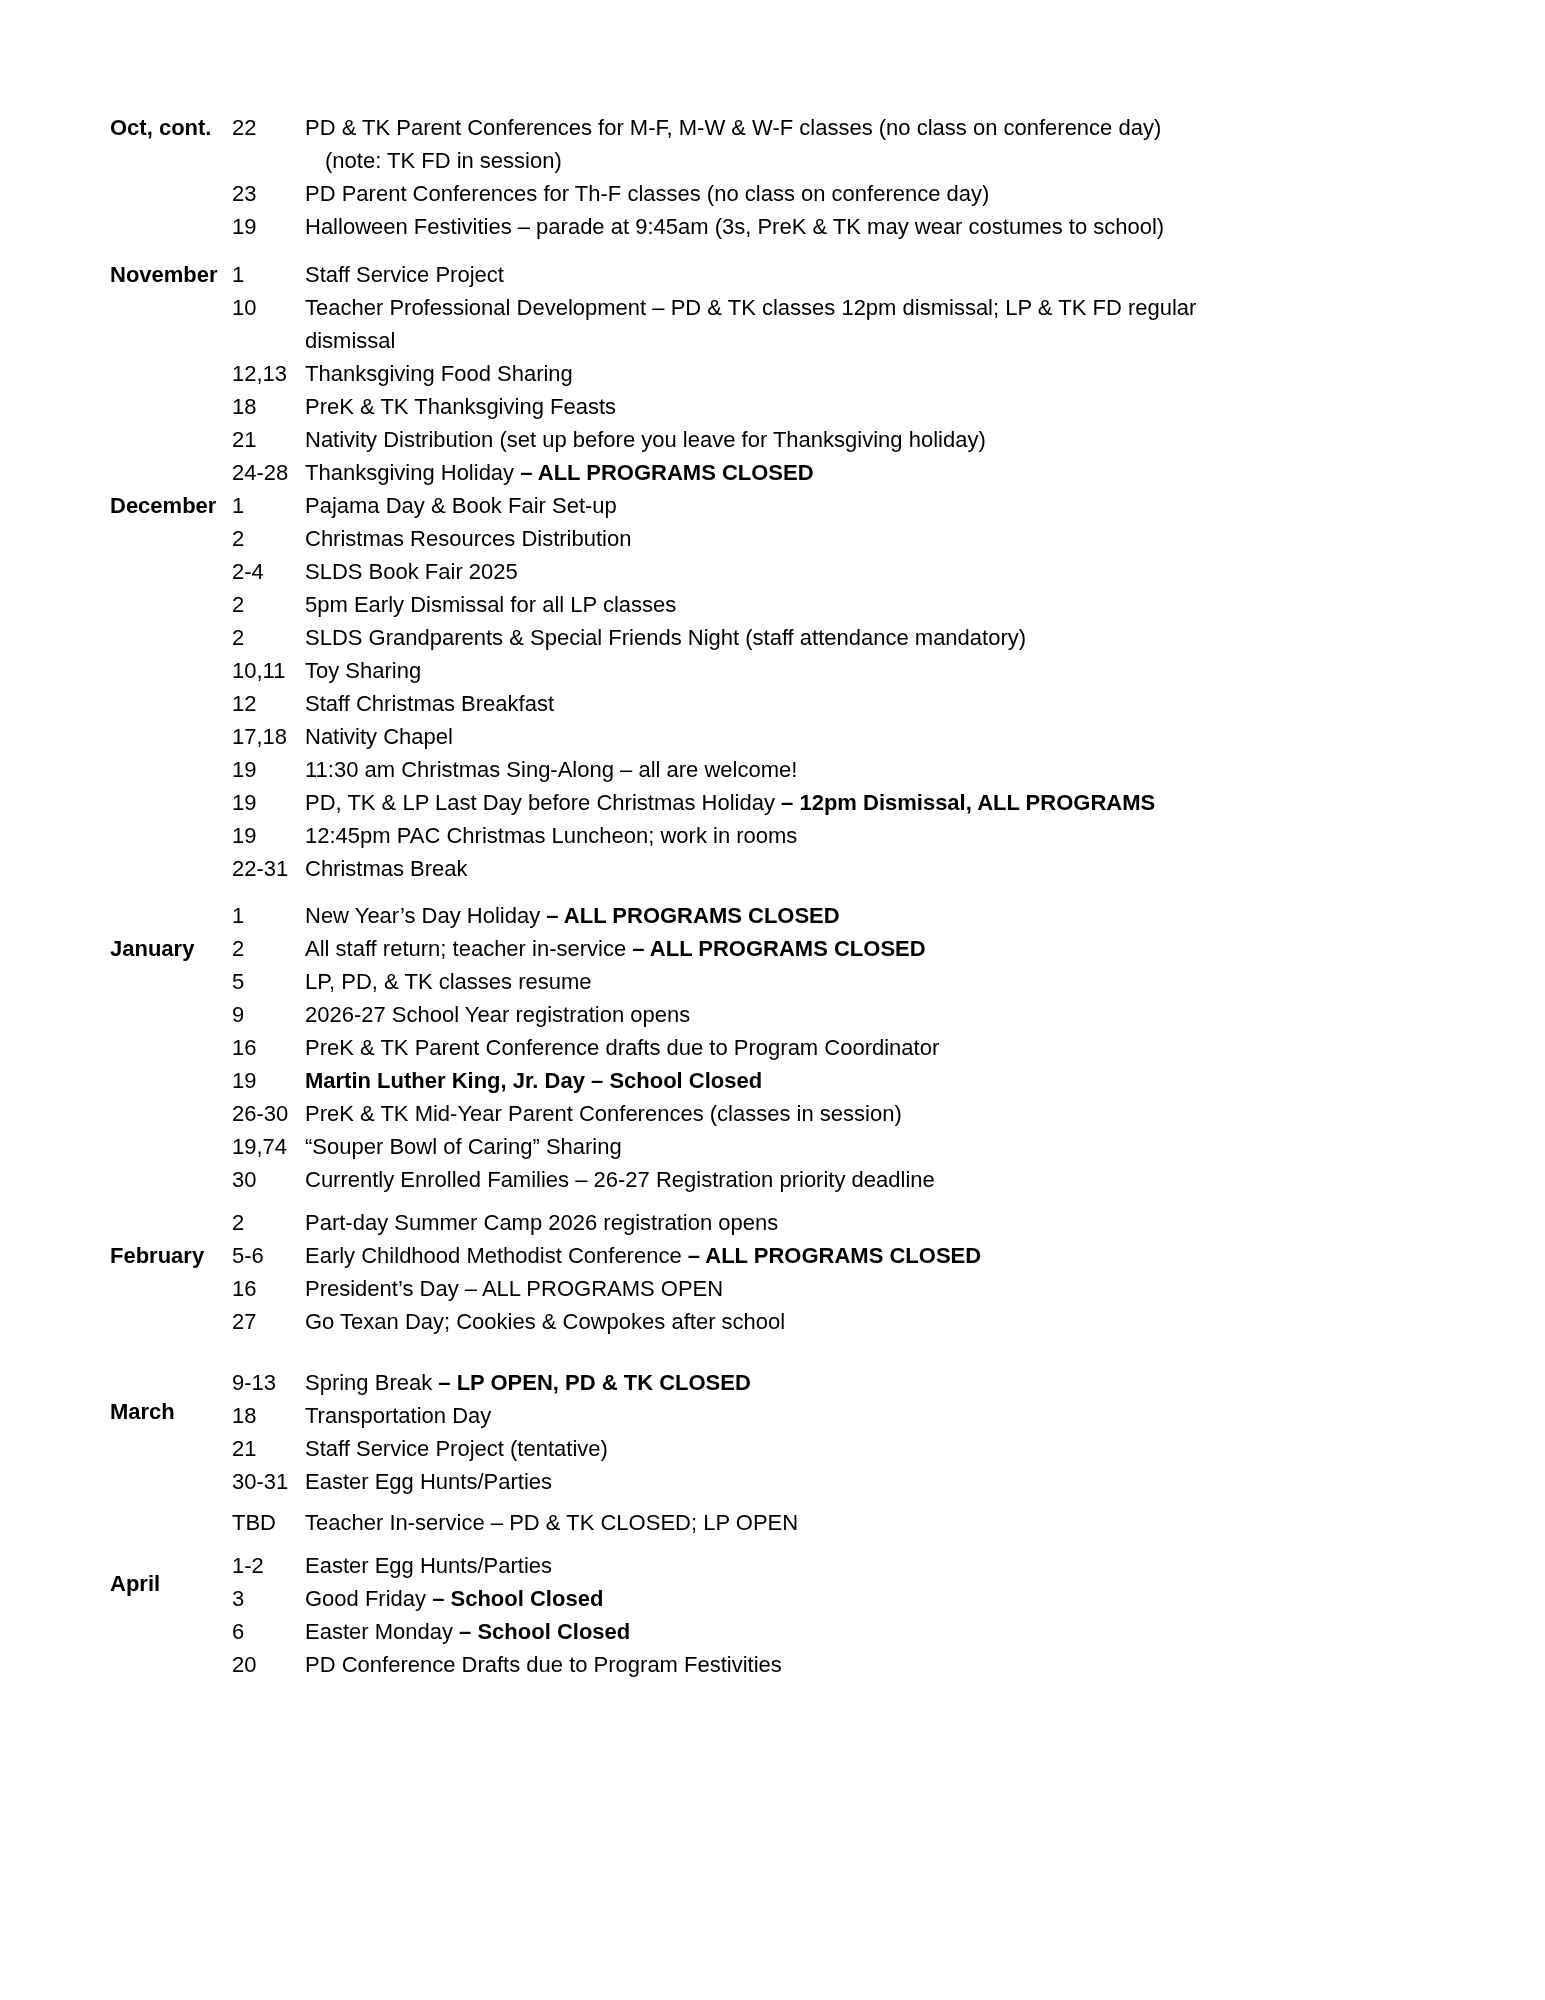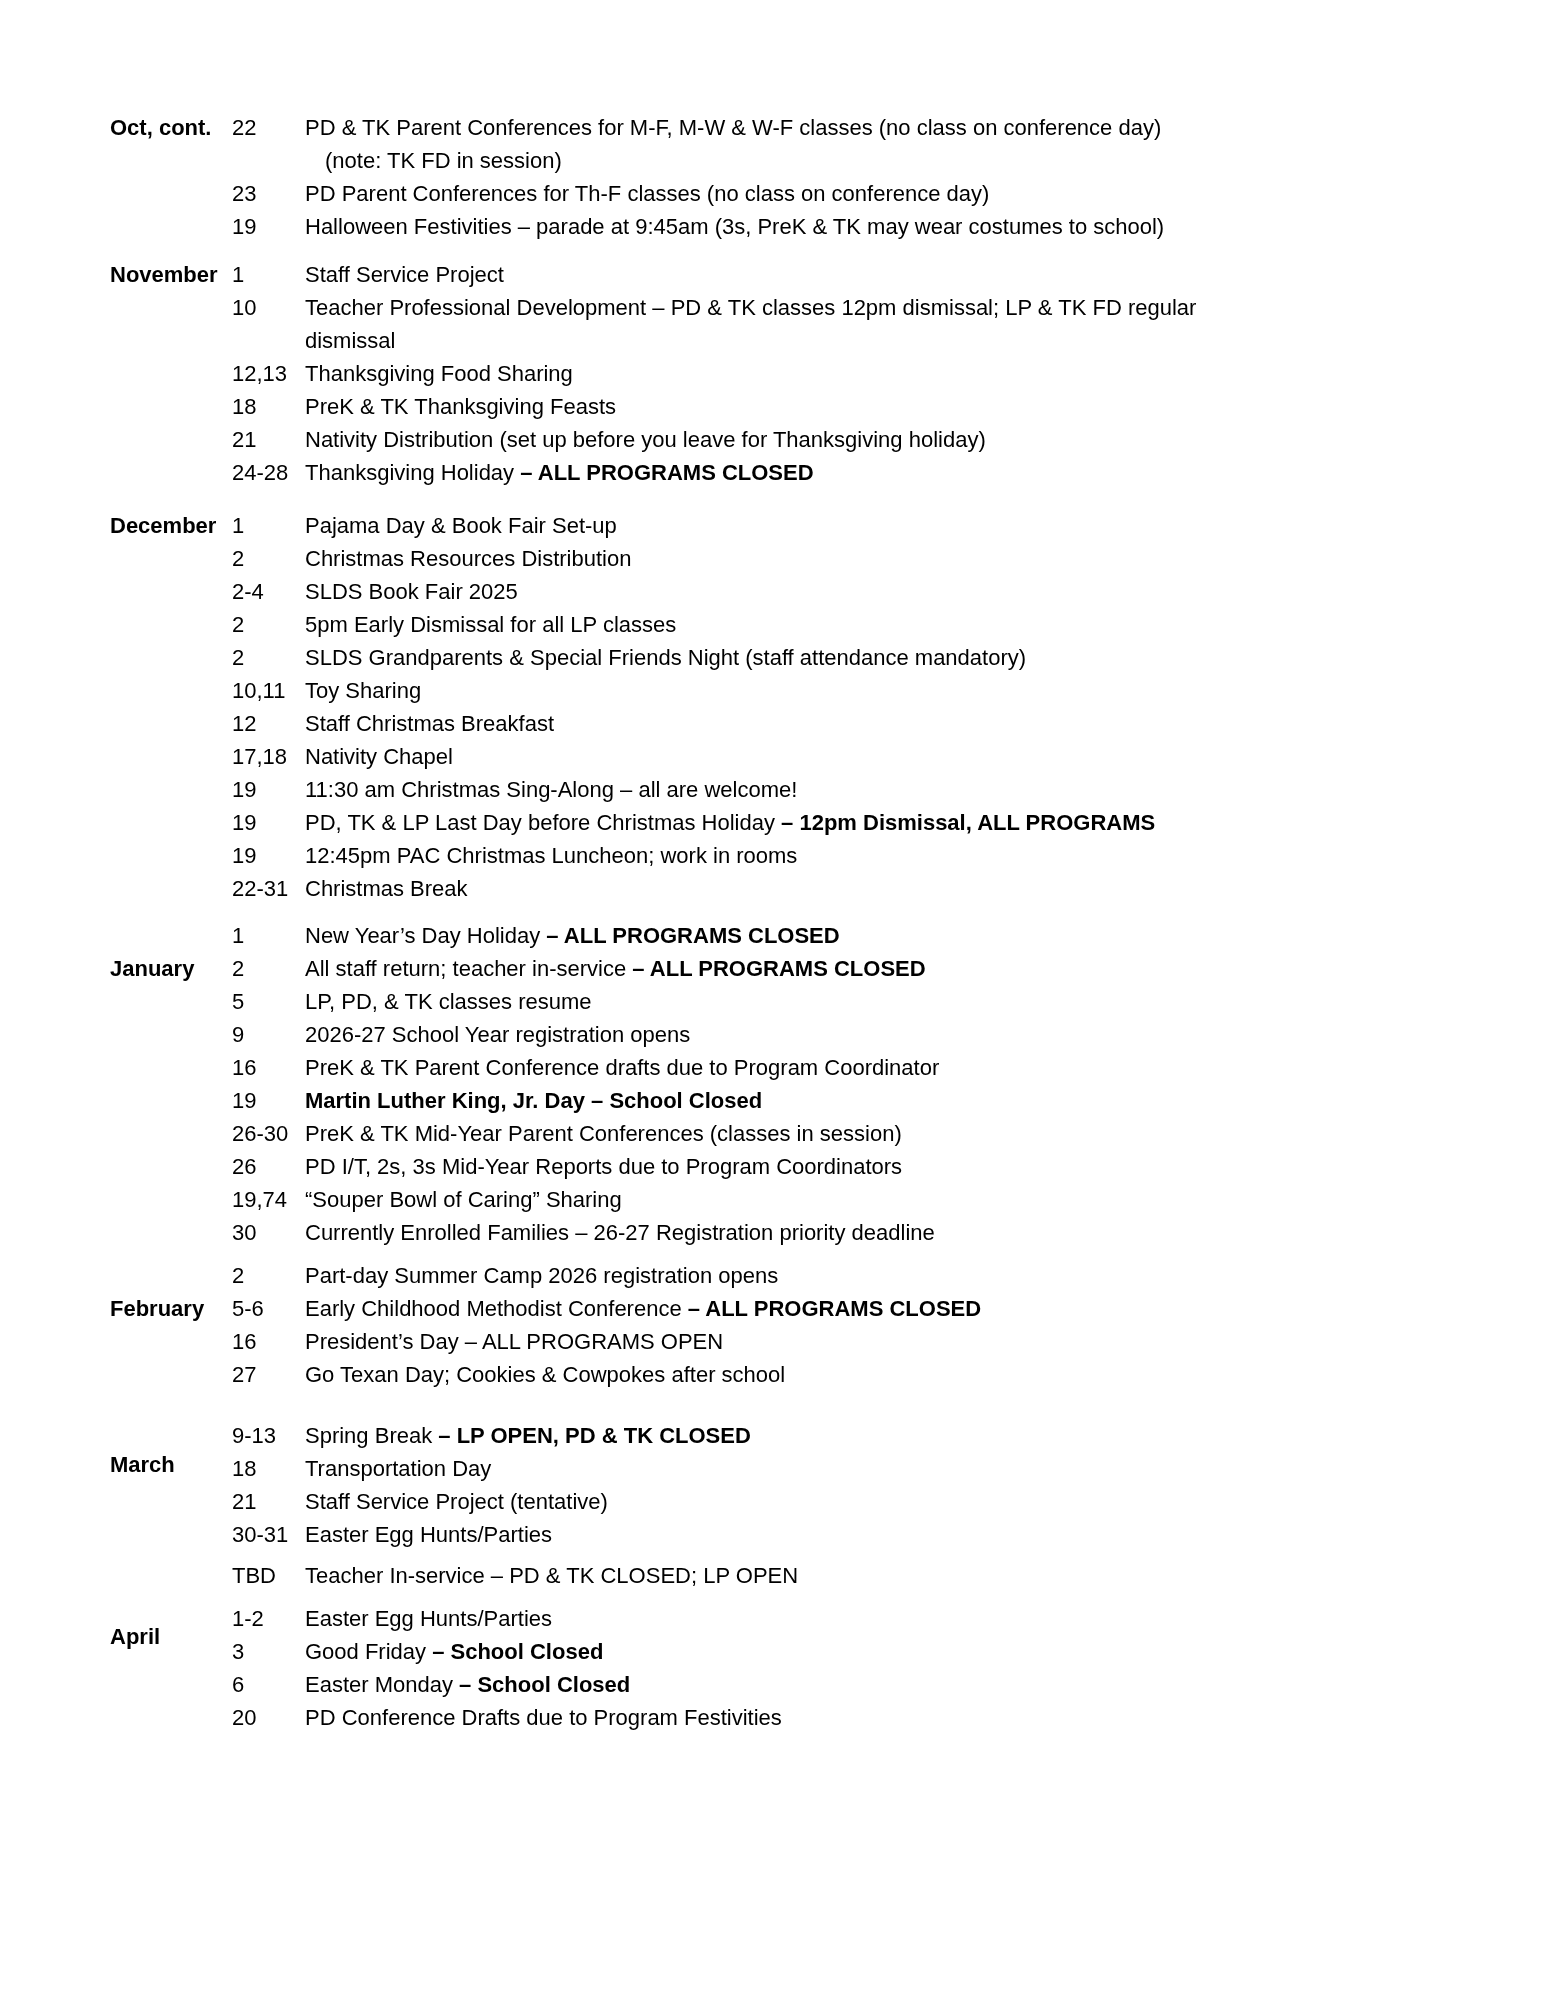--- a/index.html
+++ b/index.html
@@ -78,21 +78,21 @@
           <div class="row">
             <div class="date">21</div>
             <div class="desc"><span>Nativity Distribution (set up before you leave for Thanksgiving holiday)</span></div>
           </div>
           <div class="row">
             <div class="date">24-28</div>
             <div class="desc"><span>Thanksgiving Holiday </span><span class="b">– ALL PROGRAMS CLOSED</span></div>
           </div>
         </div>
       </div>
-      <div class="section" style="margin-top: 20px;">
+      <div class="section" style="">
         <div class="month-label" style="top: 0px;">December</div>
         <div class="rows">
           <div class="row">
             <div class="date">1</div>
             <div class="desc"><span>Pajama Day &amp; Book Fair Set-up</span></div>
           </div>
           <div class="row">
             <div class="date">2</div>
             <div class="desc"><span>Christmas Resources Distribution</span></div>
           </div>
@@ -161,24 +161,20 @@
             <div class="date">16</div>
             <div class="desc"><span>PreK &amp; TK Parent Conference drafts due to Program Coordinator</span></div>
           </div>
           <div class="row">
             <div class="date">19</div>
             <div class="desc"><span class="b">Martin Luther King, Jr. Day – School Closed</span></div>
           </div>
           <div class="row">
             <div class="date">26-30</div>
             <div class="desc"><span>PreK &amp; TK Mid-Year Parent Conferences (classes in session)</span></div>
-          </div>
-          <div class="row">
-            <div class="date">26</div>
-            <div class="desc"><span>PD I/T, 2s, 3s Mid-Year Reports due to Program Coordinators</span></div>
           </div>
           <div class="row">
             <div class="date">19,74</div>
             <div class="desc"><span>“Souper Bowl of Caring” Sharing</span></div>
           </div>
           <div class="row">
             <div class="date">30</div>
             <div class="desc"><span>Currently Enrolled Families – 26-27 Registration priority deadline</span></div>
           </div>
         </div>

